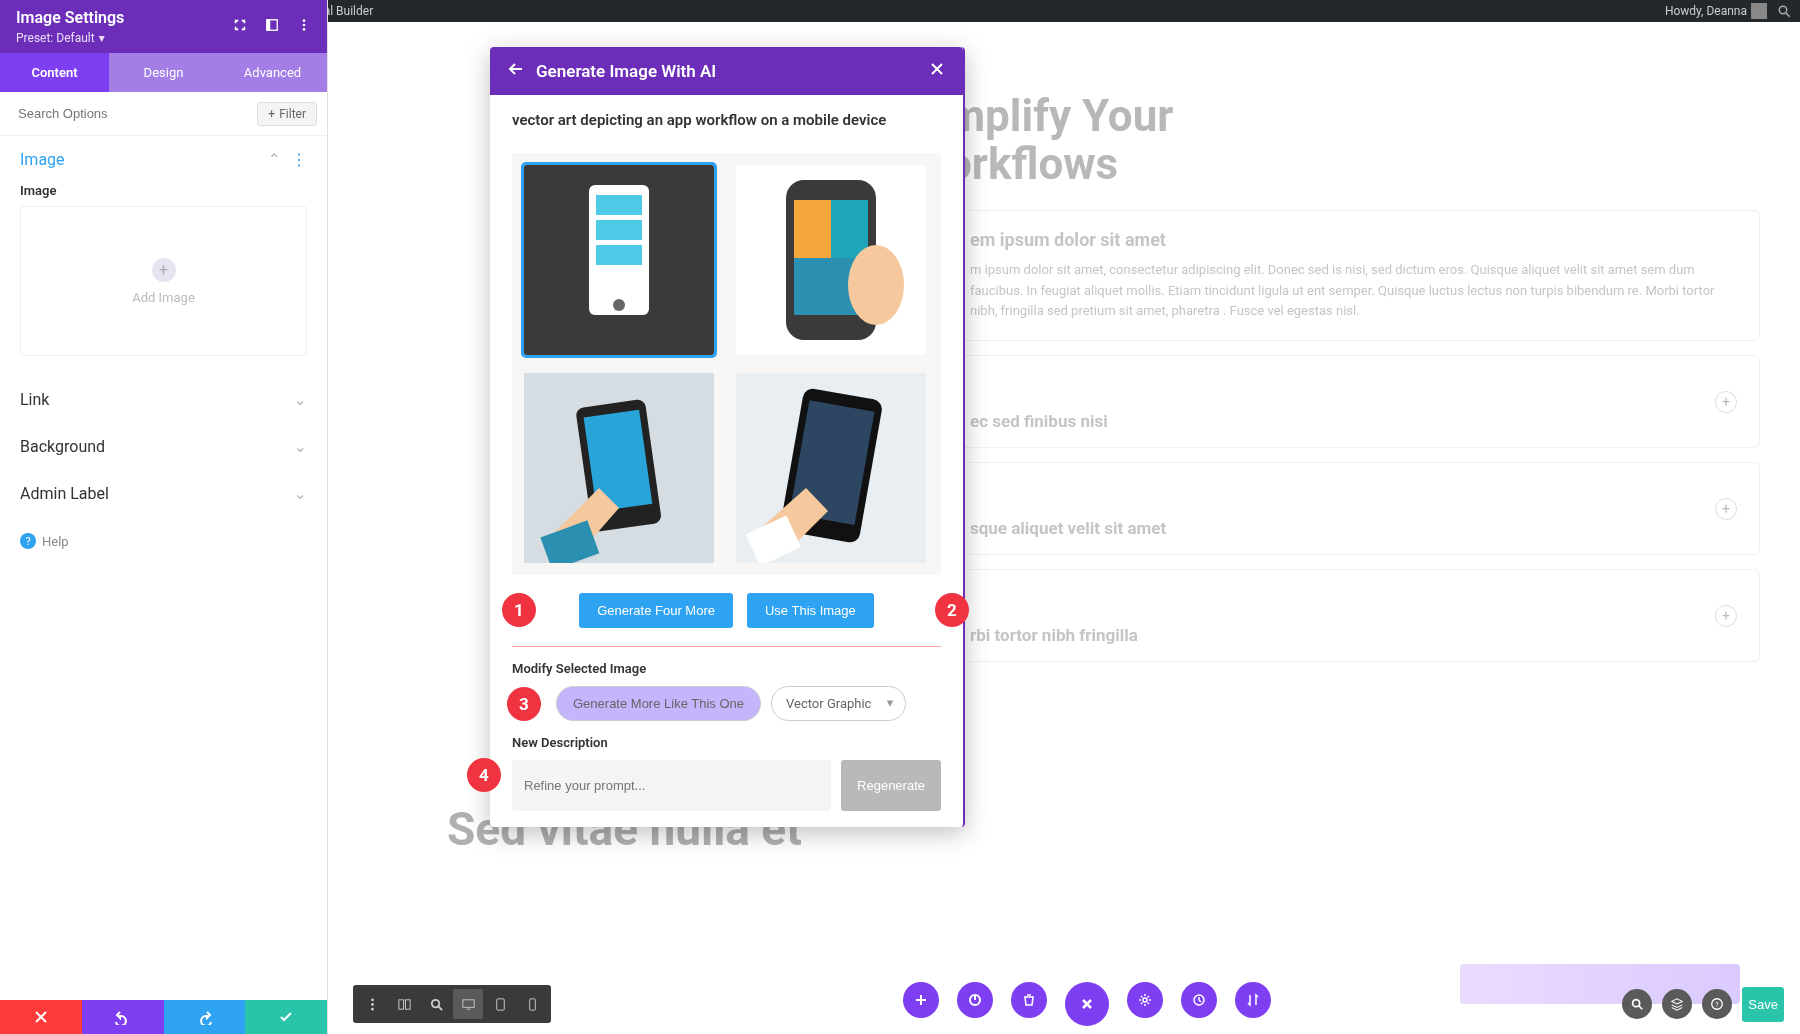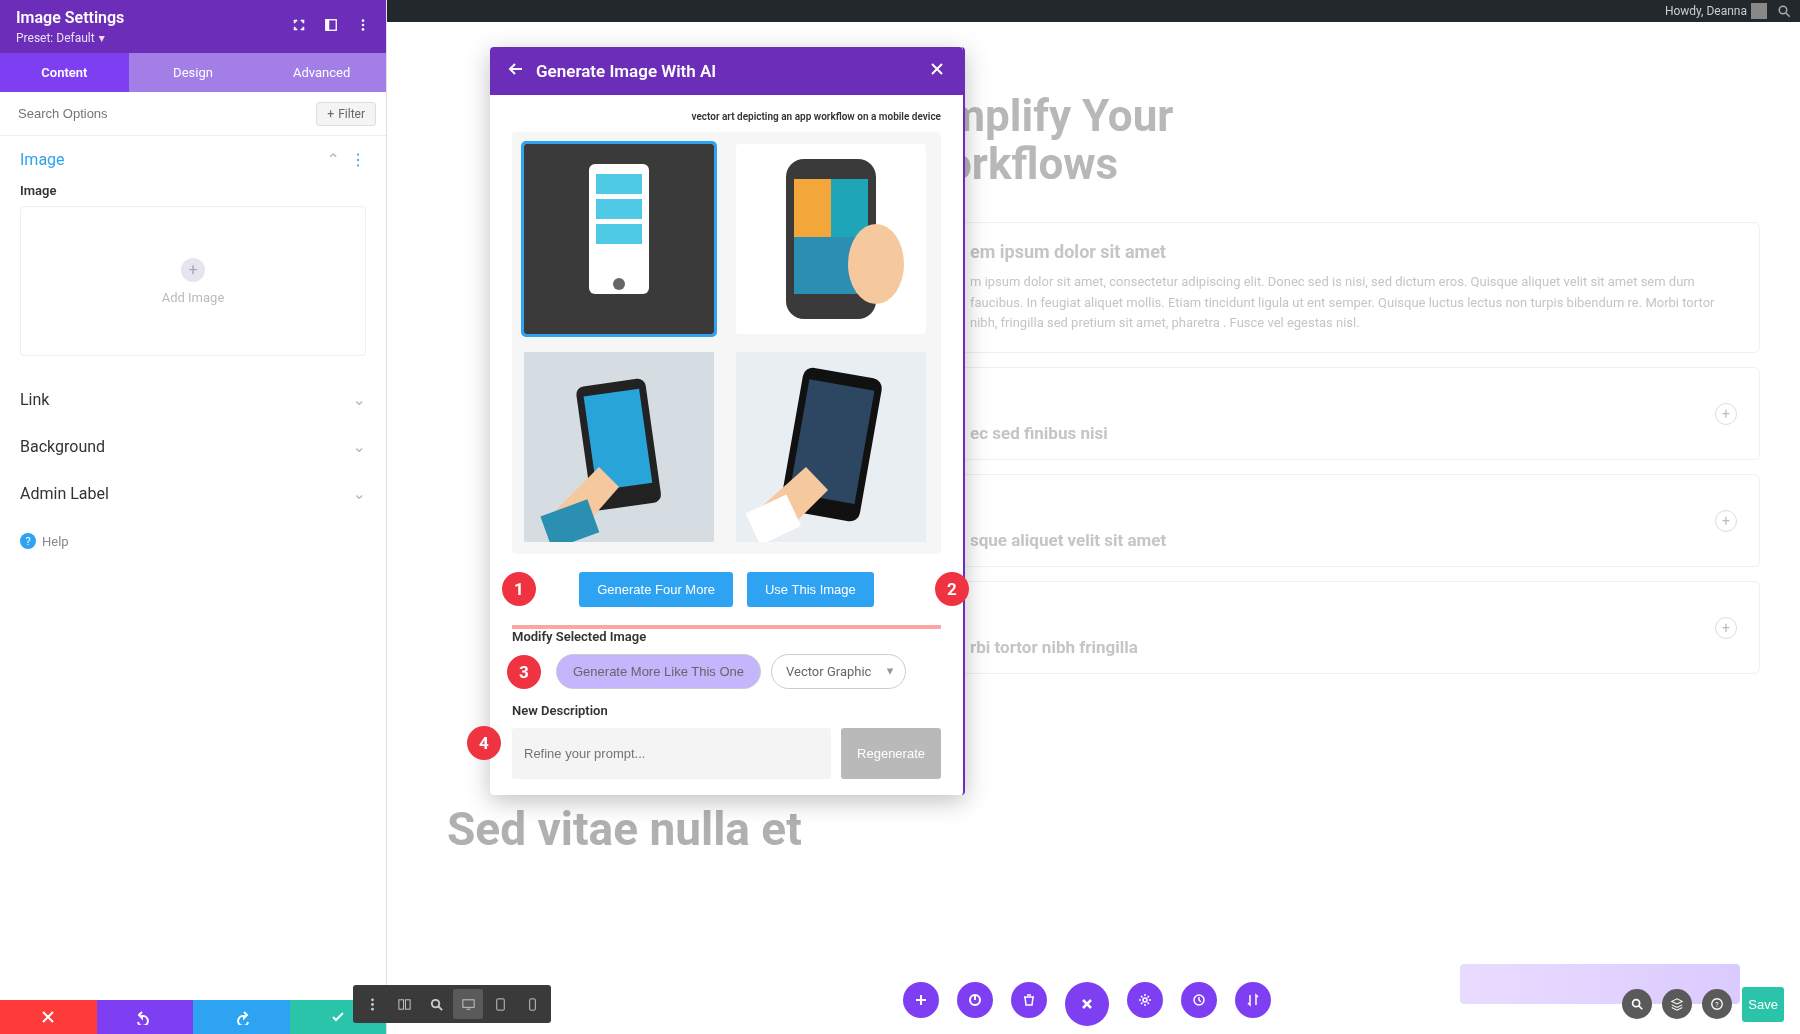--- a/index.html
+++ b/index.html
@@ -7,21 +7,21 @@
 
 
 .wp-adminbar { height: 22px; background: #23282d; color: #ccc; display: flex; align-items: center; padding: 0 8px; font-size: 12px; }
 .wp-adminbar .wp-left { display: flex; align-items: center; gap: 14px; }
 .wp-adminbar .wp-right { margin-left: auto; display: flex; align-items: center; gap: 10px; }
 .wp-adminbar .wp-item { display: flex; align-items: center; gap: 4px; color: #ccc; cursor: pointer; }
 .wp-adminbar .avatar { width: 16px; height: 16px; background: #888; display: inline-block; }
 .wp-adminbar svg { width: 15px; height: 15px; fill: #aaa; }
 
 
-.settings-panel { position: fixed; left: 0; top: 0; bottom: 0; width: 387px; background: #fff; display: flex; flex-direction: column; border-right: 1px solid #e0e0e0; z-index: 20; }
+.settings-panel { position: fixed; left: 0; top: 0; bottom: 0; width: 328px; background: #fff; display: flex; flex-direction: column; border-right: 1px solid #e0e0e0; z-index: 20; }
 .panel-header { background: #6c2eb9; color: #fff; padding: 8px 16px; display: flex; align-items: center; }
 .panel-title { font-size: 16px; font-weight: 600; }
 .preset-row { font-size: 12px; color: #e9def7; margin-top: 4px; display: flex; align-items: center; gap: 4px; }
 .panel-header-icons { margin-left: auto; display: flex; gap: 18px; }
 .panel-header-icons svg { width: 14px; height: 14px; fill: #fff; }
 
 .tabs { display: flex; background: #a27ee6; }
 .tab { flex: 1; text-align: center; padding: 12px 0; color: #fff; font-size: 13px; cursor: pointer; }
 .tab.active { background: #7e3ff2; font-weight: 600; }
 
@@ -49,45 +49,45 @@
 .fbtn.close { background: #ff3a3a; }
 .fbtn.undo { background: #7e3ff2; }
 .fbtn.redo { background: #2ea3f2; }
 .fbtn.check { background: #29c4a9; }
 .panel-footer svg { width: 16px; height: 16px; fill: #fff; }
 
 
 .page-area { position: fixed; left: 337px; right: 0; top: 22px; bottom: 0; background: #fff; overflow: hidden; }
 .hero { position: absolute; left: 610px; top: 70px; right: 40px; }
 .hero h1 { font-size: 44px; font-weight: 700; color: #b8b8b8; line-height: 1.1; }
-.card { background: #fff; border: 1px solid #f0f0f0; border-radius: 6px; padding: 18px 22px; margin-top: 33px; }
+.card { background: #fff; border: 1px solid #f0f0f0; border-radius: 6px; padding: 18px 22px; margin-top: 21px; }
 .card-title { font-size: 18px; font-weight: 700; color: #c5c5c5; }
 .card-body { font-size: 13px; color: #c5c5c5; line-height: 1.6; margin-top: 10px; }
 .accordion { border: 1px solid #f0f0f0; border-radius: 6px; padding: 16px 22px; margin-top: 14px; display: flex; align-items: center; }
 .accordion .atitle { font-size: 17px; font-weight: 700; color: #c5c5c5; margin-top: 39px; }
 .accordion .aplus { margin-left: auto; width: 22px; height: 22px; border: 1px solid #ddd; border-radius: 50%; display: flex; align-items: center; justify-content: center; color: #bbb; font-size: 14px; }
 .lower-heading { position: absolute; left: 110px; top: 780px; font-size: 46px; font-weight: 700; color: #b0b0b0; }
 
 
 .modal { position: absolute; left: 490px; top: 47px; width: 475px; background: #fff; border-radius: 4px; box-shadow: 0 6px 24px rgba(0,0,0,0.25); z-index: 30; border-right: 2px solid #6c2eb9; }
 .modal-head { background: #6c2eb9; color: #fff; padding: 14px 18px; display: flex; align-items: center; border-radius: 4px 4px 0 0; }
 .modal-head .back { margin-right: 12px; }
 .modal-head .mtitle { font-size: 17px; font-weight: 600; }
 .modal-head .mclose { margin-left: auto; cursor: pointer; }
 .modal-head svg { width: 16px; height: 16px; fill: #fff; }
 .modal-body { padding: 16px 22px; }
-.prompt-text { font-size: 10px; font-weight: 600; color: #333; margin-bottom: 10px; text-align: right; }
+.prompt-text { font-size: 15px; font-weight: 600; color: #333; margin-bottom: 24px; }
 .img-grid { background: #f6f6f6; border-radius: 4px; padding: 12px; display: grid; grid-template-columns: 1fr 1fr; gap: 18px; }
 .gen-img { width: 190px; height: 190px; background: #ddd; border-radius: 2px; cursor: pointer; display: flex; align-items: center; justify-content: center; overflow: hidden; }
 .gen-img.selected { outline: 3px solid #2ea3f2; }
 .gen-img svg { width: 100%; height: 100%; }
 .btn-row { display: flex; justify-content: center; gap: 14px; margin: 18px 0; position: relative; }
 .btn-blue { background: #2ea3f2; color: #fff; border: none; padding: 10px 18px; border-radius: 3px; font-size: 13px; cursor: pointer; }
 .badge { position: absolute; width: 34px; height: 34px; border-radius: 50%; background: #ef3340; color: #fff; font-size: 17px; font-weight: 700; display: flex; align-items: center; justify-content: center; z-index: 5; }
-.sec-label { font-size: 13px; font-weight: 600; color: #333; margin: 14px 0 10px; border-top: 4px solid #fca5a5; }
+.sec-label { font-size: 13px; font-weight: 600; color: #333; margin: 14px 0 10px; border-top: 1px solid #fca5a5; padding-top: 14px; }
 .modify-row { display: flex; gap: 10px; align-items: center; position: relative; }
 .btn-outline { background: #c4b5fd; border: 1px solid #ccc; border-radius: 20px; padding: 9px 16px; font-size: 13px; color: #666; cursor: pointer; }
 .select-outline { background: #fff; border: 1px solid #ccc; border-radius: 20px; padding: 9px 34px 9px 14px; font-size: 13px; color: #666; cursor: pointer; position: relative; }
 .select-outline::after { content: "▾"; position: absolute; right: 12px; top: 8px; color: #999; }
 .refine-row { display: flex; gap: 10px; margin-top: 8px; position: relative; }
 .refine-input { flex: 1; background: #f4f4f4; border: none; border-radius: 3px; padding: 10px 12px; font-size: 13px; color: #888; }
 .btn-grey { background: #b9b9b9; color: #fff; border: none; padding: 18px 16px; border-radius: 3px; font-size: 13px; cursor: pointer; }
 
 
 .bottom-bar { position: fixed; left: 337px; right: 0; bottom: 10px; height: 40px; display: flex; align-items: center; z-index: 25; padding: 0 16px; }

